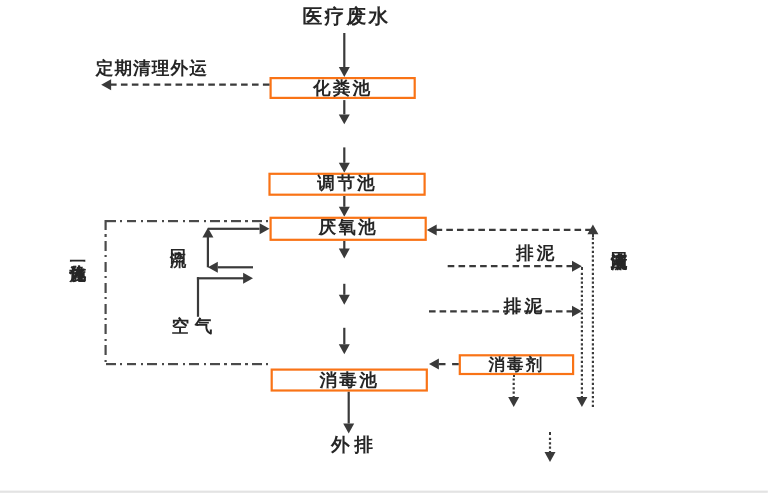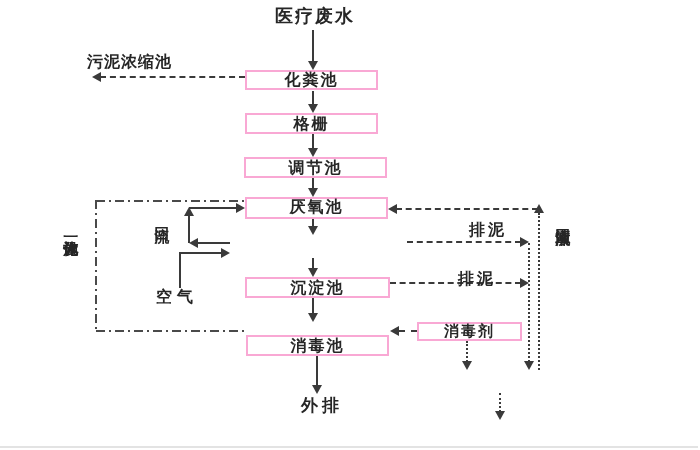--- a/index.html
+++ b/index.html
@@ -2,21 +2,21 @@
 <html><head>
 <meta charset="utf-8">
 <style>
   html,body { margin:0; padding:0; background:#ffffff; }
   #stage {
     position:relative; width:698px; height:450px; background:#ffffff;
     font-family:"DejaVu Sans", sans-serif; color:#222; overflow:hidden;
   }
   .pbox {
     position:absolute; box-sizing:border-box;
-    border:2px solid #f9a8d4; background:#fff;
+    border:2px solid #f97316; background:#fff;
     display:flex; align-items:center; justify-content:center;
     font-size:16px; font-weight:600; letter-spacing:2px; color:#262626;
     line-height:1; white-space:nowrap;
   }
   .lbl {
     position:absolute; font-size:16px; font-weight:600; color:#262626;
     white-space:nowrap; line-height:1.05;
   }
   .vtext {
     writing-mode:vertical-rl; text-orientation:upright; letter-spacing:0;
@@ -61,30 +61,28 @@
   <div class="vline" style="left:312px; top:258px; height:10px;"></div>
   <div class="ah down" style="left:308px; top:268px;"></div>
 
   <div class="vline" style="left:312px; top:298px; height:15px;"></div>
   <div class="ah down" style="left:308px; top:313px;"></div>
 
   <div class="vline" style="left:316px; top:343px; height:42px;"></div>
   <div class="ah down" style="left:312px; top:385px;"></div>
 
   <div class="pbox" style="left:245px; top:70px; width:133px; height:20px;">化粪池</div>
-  <div class="pbox" style="left:245px; top:113px; width:133px; height:21px;">格栅</div>
   <div class="pbox" style="left:244px; top:157px; width:143px; height:21px;font-family:Liberation Serif, serif;">调节池</div>
   <div class="pbox" style="left:245px; top:197px; width:143px; height:22px;font-family:Liberation Mono, monospace;">厌氧池</div>
-  <div class="pbox" style="left:245px; top:277px; width:145px; height:21px;">沉淀池</div>
   <div class="pbox" style="left:246px; top:335px; width:143px; height:21px;">消毒池</div>
   <div class="pbox" style="left:417px; top:322px; width:105px; height:19px; font-size:15px;">消毒剂</div>
 
   <div class="hdash" style="left:100px; top:76px; width:145px;"></div>
   <div class="ah left" style="left:92px; top:72px;"></div>
-  <div class="lbl" style="left:87px; top:54px; letter-spacing:1px;">污泥浓缩池</div>
+  <div class="lbl" style="left:87px; top:54px; letter-spacing:1px;">定期清理外运</div>
 
   <div class="hline" style="left:198px; top:242px; width:32px;"></div>
   <div class="ah left" style="left:189px; top:238px;"></div>
   <div class="vline" style="left:188px; top:215px; height:28px;"></div>
   <div class="ah up" style="left:184px; top:207px;"></div>
   <div class="hline" style="left:189px; top:207px; width:47px;"></div>
   <div class="ah right" style="left:236px; top:203px;"></div>
   <div class="lbl vtext" style="left:153px; top:215px; font-size:15px;">回流</div>
 
   <div class="vline" style="left:179px; top:252px; height:36px;"></div>

